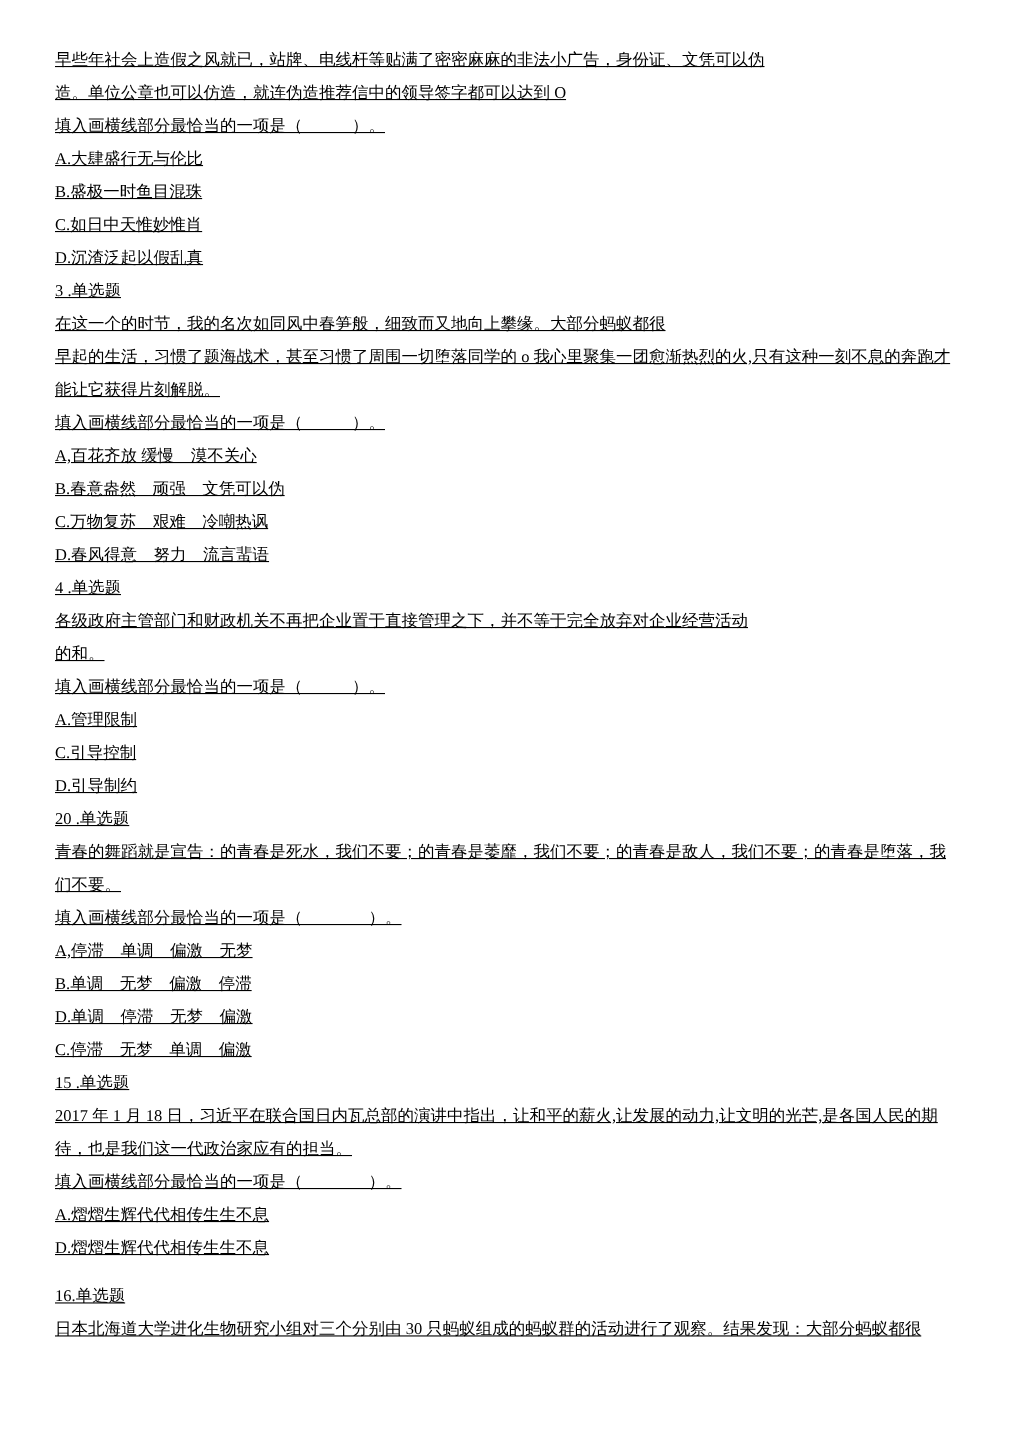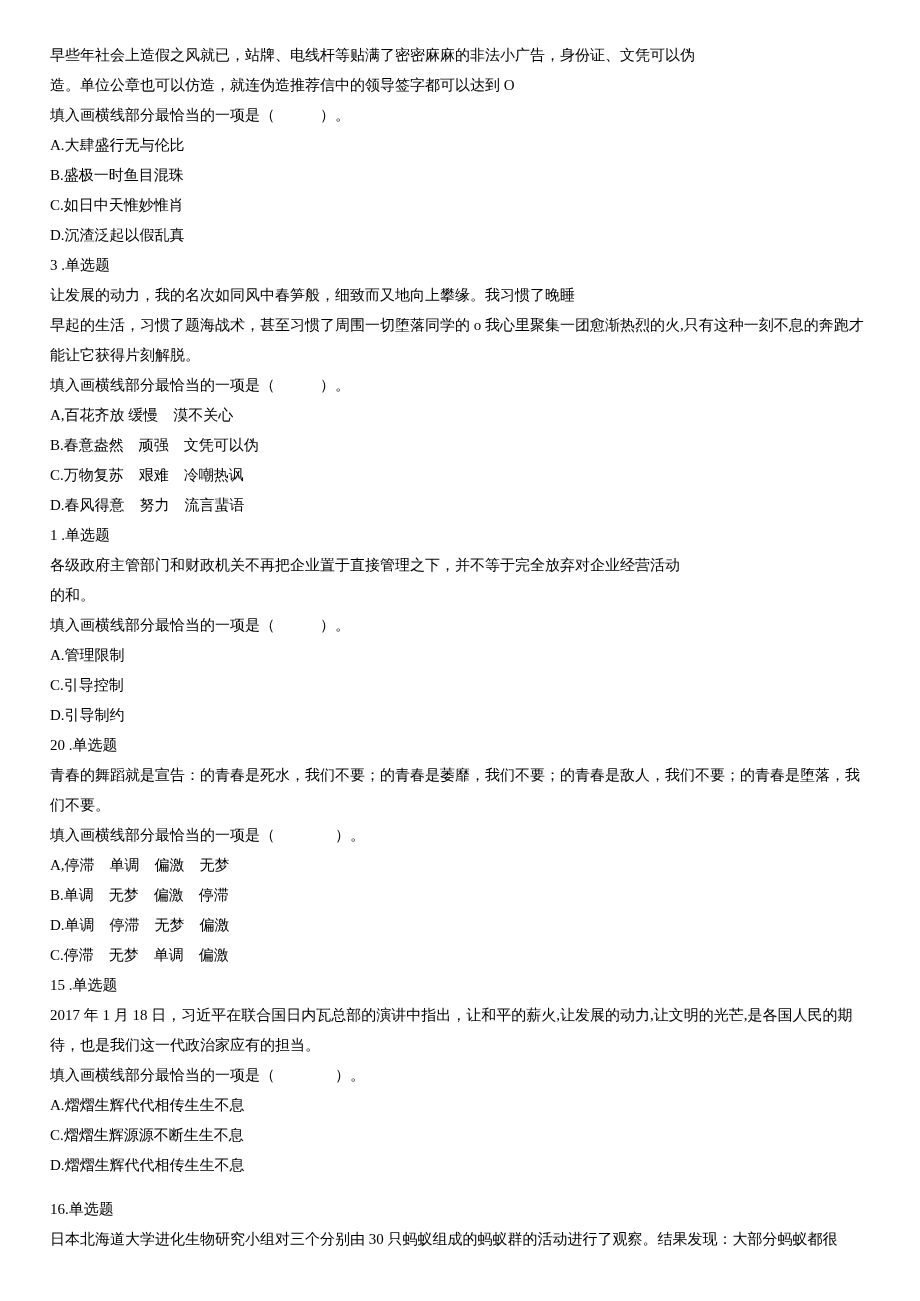--- a/index.html
+++ b/index.html
@@ -6,59 +6,59 @@
     margin: 0;
     padding: 40px 50px;
     font-family: "SimSun", "宋体", serif;
     font-size: 15px;
     line-height: 2.0;
     color: #000;
     background: #fff;
   }
   .line {
     margin: 0;
+    text-decoration: underline;
   }
   .gap {
     margin-top: 14px;
   }
 </style>
 </head>
 <body>
 
 <div id="content">
     <p class="line">早些年社会上造假之风就已，站牌、电线杆等贴满了密密麻麻的非法小广告，身份证、文凭可以伪</p>
     <p class="line">造。单位公章也可以仿造，就连伪造推荐信中的领导签字都可以达到 O</p>
     <p class="line">填入画横线部分最恰当的一项是（　　　）。</p>
     <p class="line">A.大肆盛行无与伦比</p>
     <p class="line">B.盛极一时鱼目混珠</p>
     <p class="line">C.如日中天惟妙惟肖</p>
     <p class="line">D.沉渣泛起以假乱真</p>
     <p class="line">3 .单选题</p>
-    <p class="line">让发展的动力，我的名次如同风中春笋般，细致而又地向上攀缘。我习惯了晚睡</p>
+    <p class="line">在这一个的时节，我的名次如同风中春笋般，细致而又地向上攀缘。大部分蚂蚁都很</p>
     <p class="line">早起的生活，习惯了题海战术，甚至习惯了周围一切堕落同学的 o 我心里聚集一团愈渐热烈的火,只有这种一刻不息的奔跑才能让它获得片刻解脱。</p>
     <p class="line">填入画横线部分最恰当的一项是（　　　）。</p>
     <p class="line">A,百花齐放 缓慢　漠不关心</p>
     <p class="line">B.春意盎然　顽强　文凭可以伪</p>
     <p class="line">C.万物复苏　艰难　冷嘲热讽</p>
     <p class="line">D.春风得意　努力　流言蜚语</p>
-    <p class="line">1 .单选题</p>
+    <p class="line">4 .单选题</p>
     <p class="line">各级政府主管部门和财政机关不再把企业置于直接管理之下，并不等于完全放弃对企业经营活动</p>
     <p class="line">的和。</p>
     <p class="line">填入画横线部分最恰当的一项是（　　　）。</p>
     <p class="line">A.管理限制</p>
     <p class="line">C.引导控制</p>
     <p class="line">D.引导制约</p>
     <p class="line">20 .单选题</p>
     <p class="line">青春的舞蹈就是宣告：的青春是死水，我们不要；的青春是萎靡，我们不要；的青春是敌人，我们不要；的青春是堕落，我们不要。</p>
     <p class="line">填入画横线部分最恰当的一项是（　　　　）。</p>
     <p class="line">A,停滞　单调　偏激　无梦</p>
     <p class="line">B.单调　无梦　偏激　停滞</p>
     <p class="line">D.单调　停滞　无梦　偏激</p>
     <p class="line">C.停滞　无梦　单调　偏激</p>
     <p class="line">15 .单选题</p>
     <p class="line">2017 年 1 月 18 日，习近平在联合国日内瓦总部的演讲中指出，让和平的薪火,让发展的动力,让文明的光芒,是各国人民的期待，也是我们这一代政治家应有的担当。</p>
     <p class="line">填入画横线部分最恰当的一项是（　　　　）。</p>
     <p class="line">A.熠熠生辉代代相传生生不息</p>
-    <p class="line">C.熠熠生辉源源不断生生不息</p>
     <p class="line">D.熠熠生辉代代相传生生不息</p>
     <p class="line gap">16.单选题</p>
     <p class="line">日本北海道大学进化生物研究小组对三个分别由 30 只蚂蚁组成的蚂蚁群的活动进行了观察。结果发现：大部分蚂蚁都很</p>
   </div>
 
 </body></html>

